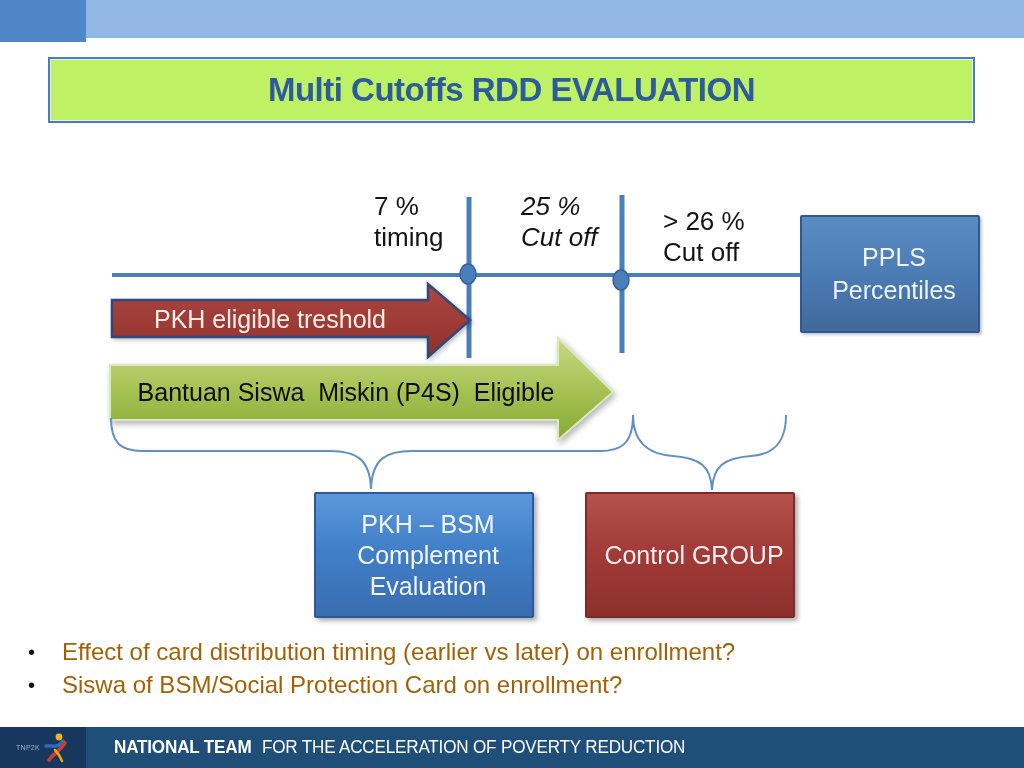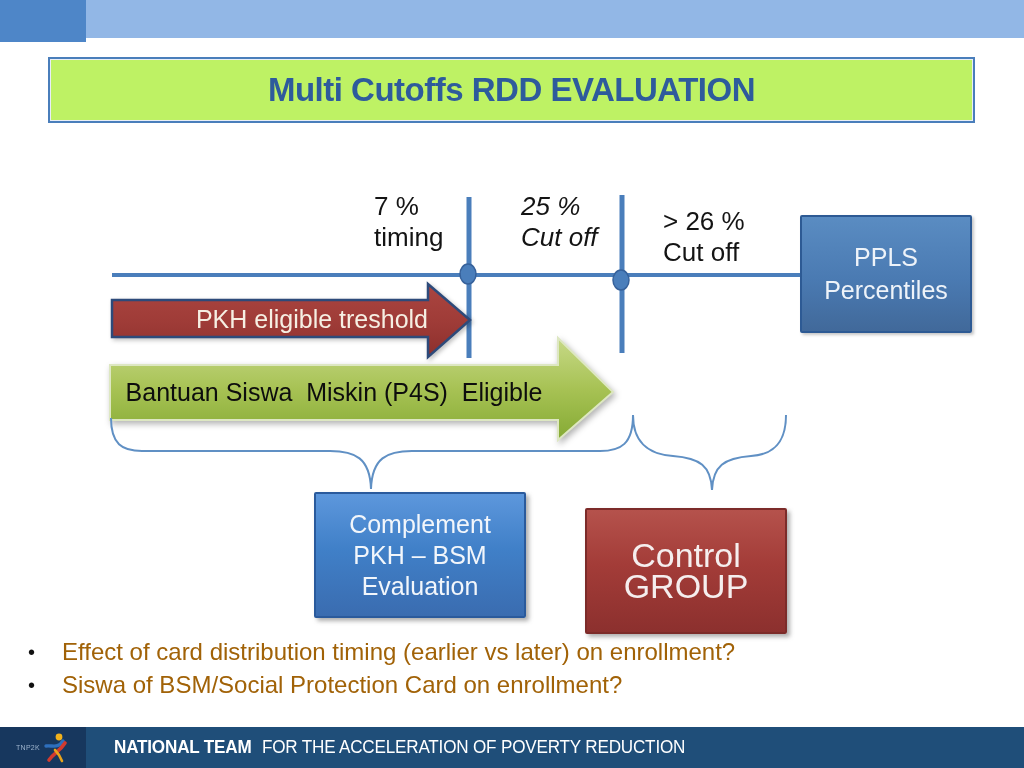--- a/index.html
+++ b/index.html
@@ -22,48 +22,47 @@
   .title-text{font-size:33px;font-weight:bold;color:#2e5b9c;letter-spacing:-0.5px;}
 
   
   .cutoff-label{font-size:26px;line-height:31px;color:#141414;}
   .cutoff-1{left:374px;top:191px;}
   .cutoff-2{left:521px;top:191px;font-style:italic;}
   .cutoff-3{left:663px;top:206px;}
 
   .red-arrow-label{
     left:112px;top:301px;width:316px;height:36px;line-height:36px;
-    text-align:right;color:#f6efe3;font-size:25px;
+    text-align:center;color:#f6efe3;font-size:25px;
   }
   .green-arrow-label{
     left:110px;top:364px;width:448px;height:56px;line-height:56px;
-    text-align:center;color:#0d0d0d;font-size:25px;white-space:pre;
+    text-align:center;color:#0d0d0d;font-size:25px;white-space:pre;padding-left:12px;
   }
 
   
   .dbox{display:flex;flex-direction:column;align-items:center;justify-content:center;
-    text-align:center;border-radius:2px;}
+    text-align:center;border-radius:2px;padding-left:8px;}
   .ppls-box{
     left:800px;top:215px;width:168px;height:114px;
     background:linear-gradient(180deg,#5a8cc2 0%,#4a7ab2 55%,#41699a 100%);
     border:2px solid #2d5a94;color:#eef3f9;font-size:25px;line-height:33px;
     box-shadow:2px 2px 3px rgba(130,130,130,.45);
   }
   .pkh-box{
     left:314px;top:492px;width:208px;height:122px;
     background:linear-gradient(180deg,#5d97dc 0%,#4080c8 45%,#3a6cb0 100%);
     border:2px solid #2a5a9c;color:#f2f6fb;font-size:25px;line-height:31px;
     box-shadow:3px 3px 4px rgba(110,110,110,.55);
   }
   .control-box{
     left:585px;top:492px;width:198px;height:122px;
     background:linear-gradient(180deg,#b5524c 0%,#a33c38 45%,#8c302e 100%);
-    border:2px solid #7c2b29;color:#f5eeee;font-size:34px;line-height:31px;
+    border:2px solid #7c2b29;color:#f5eeee;font-size:25px;line-height:31px;
     box-shadow:3px 3px 4px rgba(110,110,110,.55);
-    margin-top:16px;
   }
 
   
   .bullets{left:28px;top:636px;width:960px;}
   .bullet-row{display:flex;align-items:flex-start;margin-bottom:1px;}
   .bullet-dot{font-size:20px;line-height:32px;color:#111;width:34px;flex:0 0 34px;}
   .bullet-text{font-size:24px;line-height:32px;color:#a16207;}
 
   
   .footer-bar{left:0;top:727px;width:1024px;height:41px;background:#1f4e79;}
@@ -137,22 +136,22 @@
 
   <div class="abs dbox ppls-box">
     <div>PPLS</div>
     <div>Percentiles</div>
   </div>
 
   <div class="abs red-arrow-label">PKH eligible treshold</div>
   <div class="abs green-arrow-label">Bantuan Siswa  Miskin (P4S)  Eligible</div>
 
   <div class="abs dbox pkh-box">
+    <div>PKH – BSM</div>
     <div>Complement</div>
-    <div>PKH – BSM</div>
     <div>Evaluation</div>
   </div>
   <div class="abs dbox control-box">
     <div>Control GROUP</div>
   </div>
 
   <div class="abs bullets">
     <div class="bullet-row">
       <span class="bullet-dot">•</span>
       <span class="bullet-text">Effect of card distribution timing (earlier vs later) on enrollment?</span>

